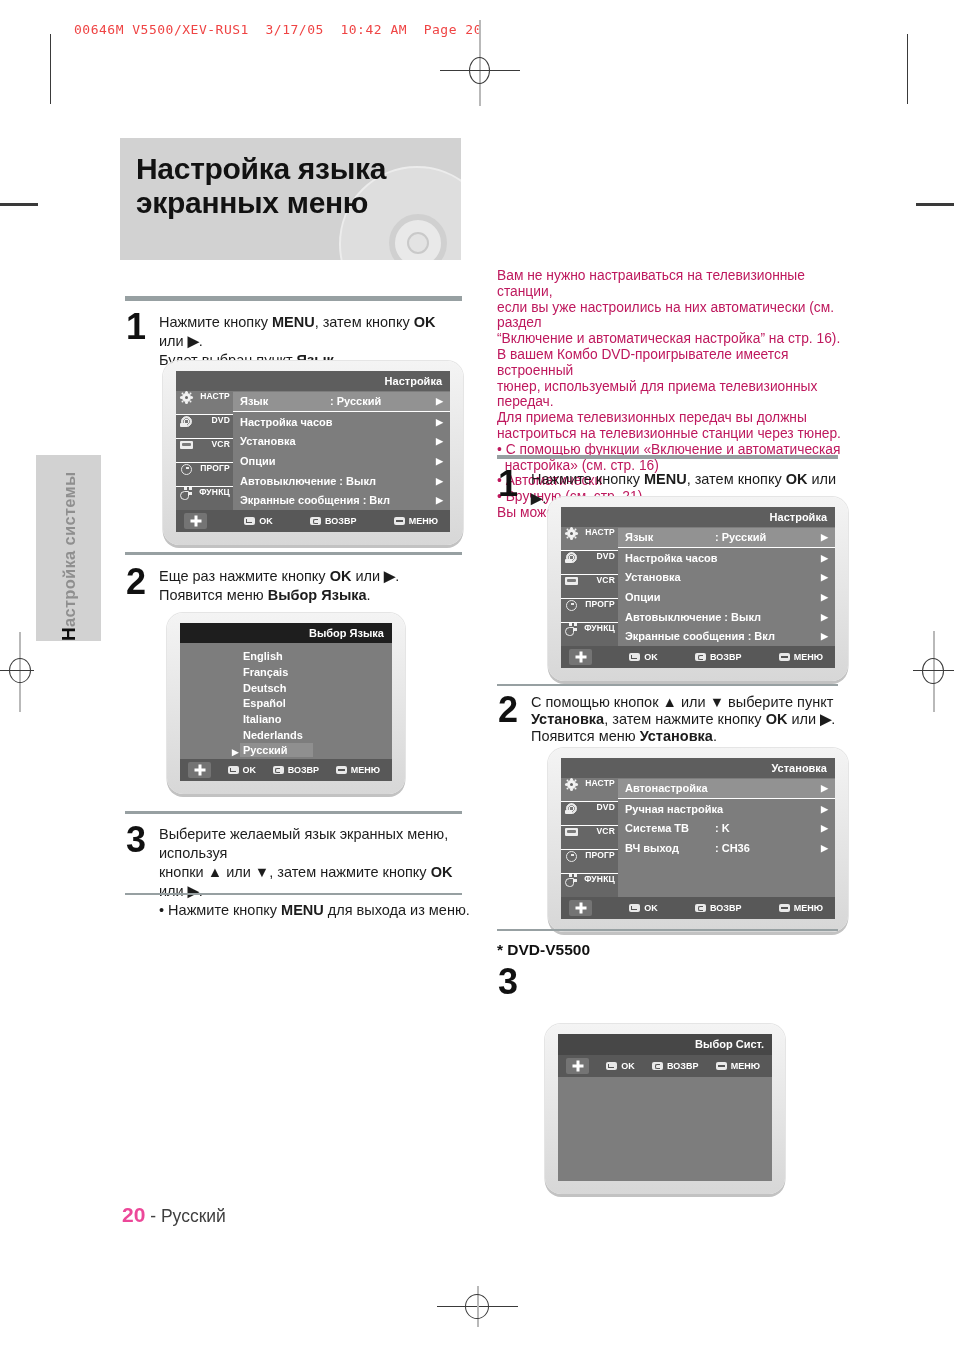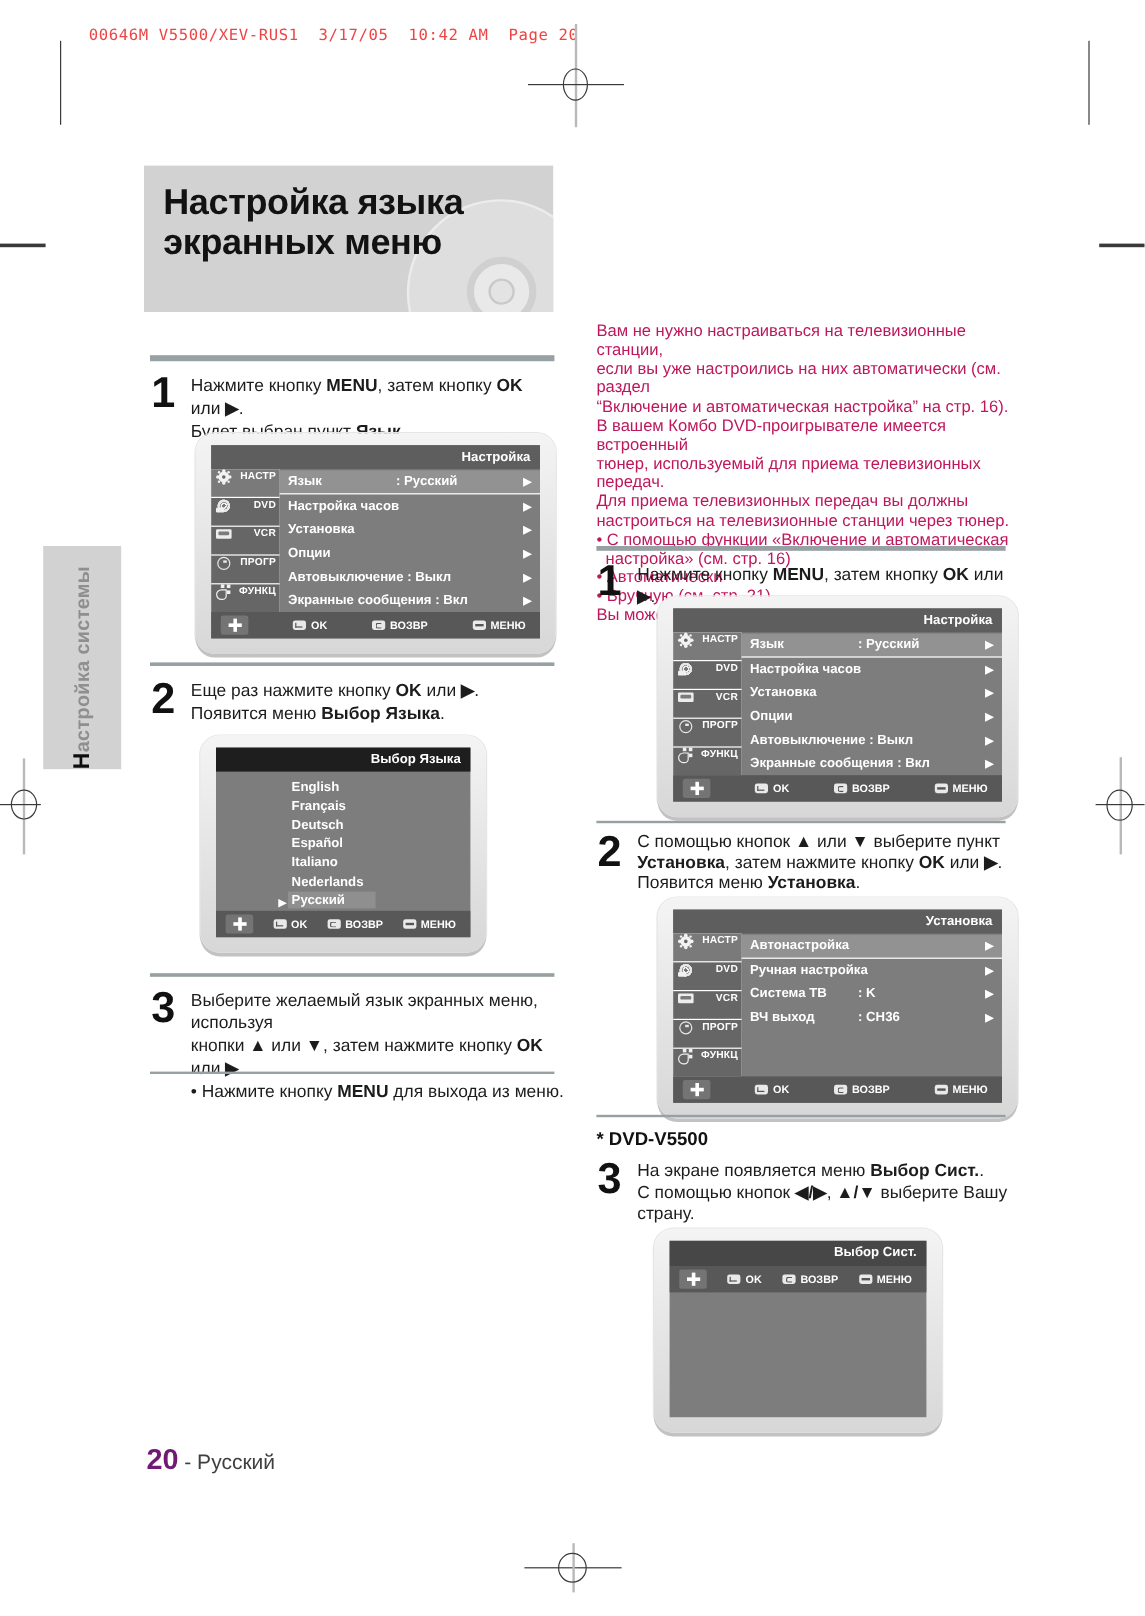--- a/index.html
+++ b/index.html
@@ -28,21 +28,21 @@
   .intro { position:absolute; font-size:13.8px; line-height:15.8px; color:#be185d; white-space:pre-line; }
   .model-note { position:absolute; font-size:15.5px; font-weight:bold; color:#111; }
 
   
   .side-tab { position:absolute; left:36px; top:455px; width:65px; height:186px; background:#d2d2d2; display:flex; justify-content:center; }
   .tab-txt { writing-mode:vertical-rl; transform:rotate(180deg); font-weight:bold; font-size:16.5px; color:#8f8f8f; margin-top:6px; letter-spacing:.3px; }
   .tab-txt .lead { color:#0d0d0d; font-size:19px; }
 
   
   .page-footer { position:absolute; left:122px; top:1203px; font-size:17.5px; color:#3f3f3f; }
-  .page-footer .num { font-weight:bold; font-size:24px; color:#701a75; }
+  .page-footer .num { font-weight:bold; font-size:21px; color:#ec4899; }
 
   
   .tv { position:absolute; background:linear-gradient(#f4f4f4, #d7d7d7); border-radius:16px; box-shadow:0 3px 0 #c2c2c2, 0 0 0 1px #e5e5e5; padding:10px 13px 13px; }
   .osd { width:100%; height:100%; background:#7d7d7d; display:flex; flex-direction:column; color:#fff; }
   .osd-title { background:#5e5e5e; color:#fff; text-align:right; font-size:11px; font-weight:bold; padding:4px 8px 3px; height:20px; }
   .osd-title.dark { background:#1e1e1e; }
   .osd-title.mid  { background:#474747; height:21px; }
   .osd-body { flex:1; display:flex; min-height:0; }
   .osd-side { width:57px; display:flex; flex-direction:column; gap:1px; background:#fff; }
   .side-item { flex:1; background:#666; display:flex; align-items:flex-start; padding:0 3px 0 4px; }
@@ -464,21 +464,20 @@
             <span class="kicon menu"></span>
             <span>МЕНЮ</span>
           </span>
       </div>
     </div>
   </div>
 
   <div class="rule" style="left:497px;top:929px;width:341px;height:2px"></div>
   <div class="model-note" style="left:497px;top:941px">* DVD-V5500</div>
   <div class="step-num" style="left:498px;top:964px">3</div>
-  <div class="step-text" style="left:531px;top:967px;width:310px;line-height:18px"><span>На экране появляется меню </span><span class="b">Выбор Сист.</span><span>.</span><br><span>С помощью кнопок </span><span class="b">◀/▶</span><span>, </span><span class="b">▲/▼</span><span> выберите Вашу</span><br><span>страну.</span></div>
 
   <div class="tv" style="left:545px;top:1024px;width:240px;height:170px">
     <div class="osd">
       <div class="osd-title mid">Выбор Сист.</div>
       <div class="osd-foot">
         <span class="dpad"></span>
         <span class="fitem">
             <span class="kicon ok"></span>
             <span>OK</span>
           </span>

